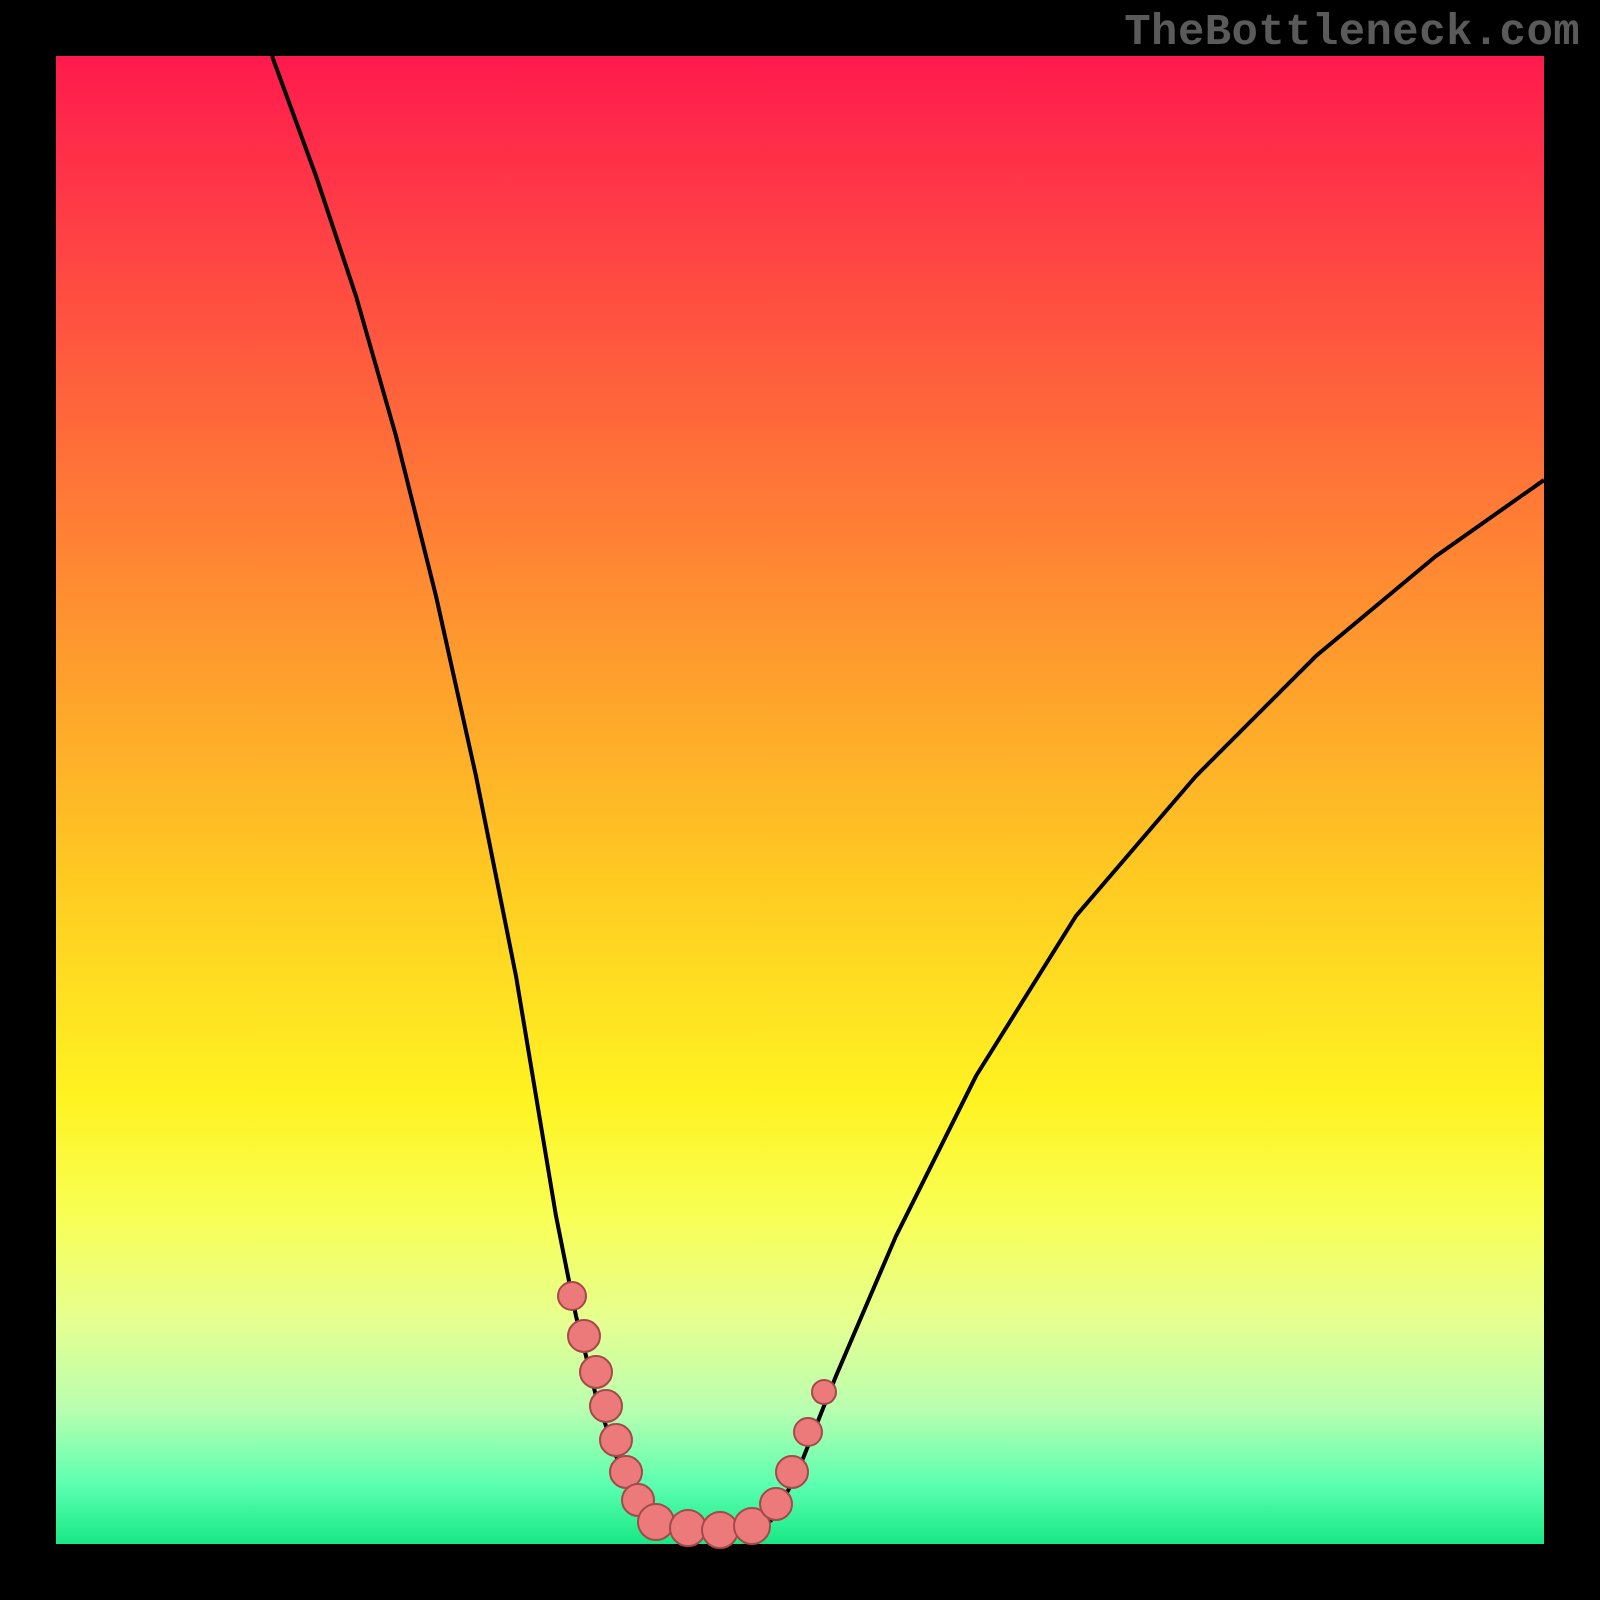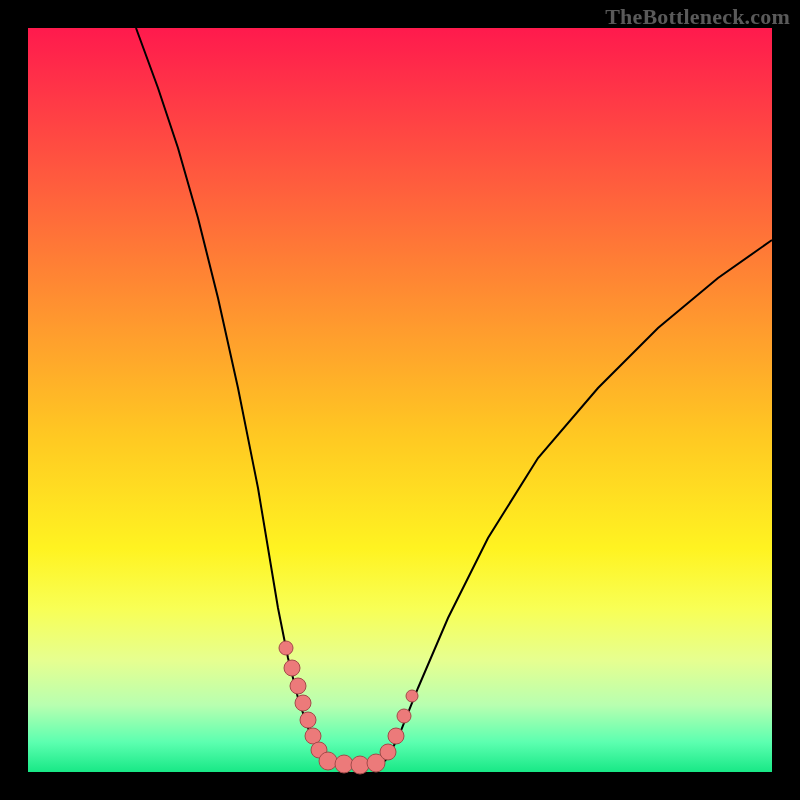--- a/index.html
+++ b/index.html
@@ -28,21 +28,21 @@
       #e6ff90 85%,
       #b8ffb0 91%,
       #5cffb0 96%,
       #18e886 100%
     );
   }
   .watermark {
     position: absolute;
     top: 4px;
     right: 10px;
-    font-family: Liberation Serif, serif;
+    font-family: Liberation Mono, monospace;
     font-size: 22px;
     font-weight: 600;
     color: #5a5a5a;
     letter-spacing: 0.2px;
     z-index: 5;
   }
   svg.curve {
     position: absolute;
     left: 0; top: 0;
     width: 100%; height: 100%;

